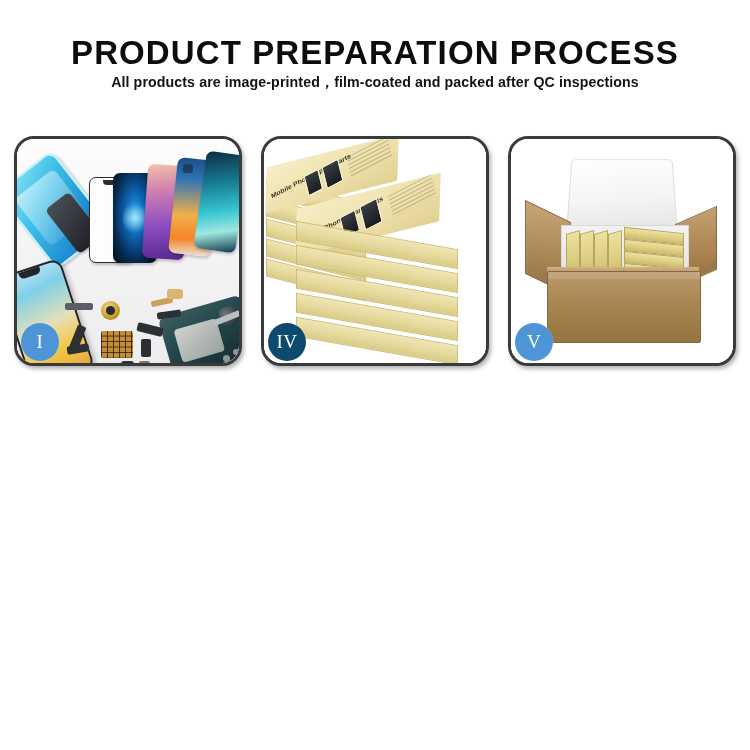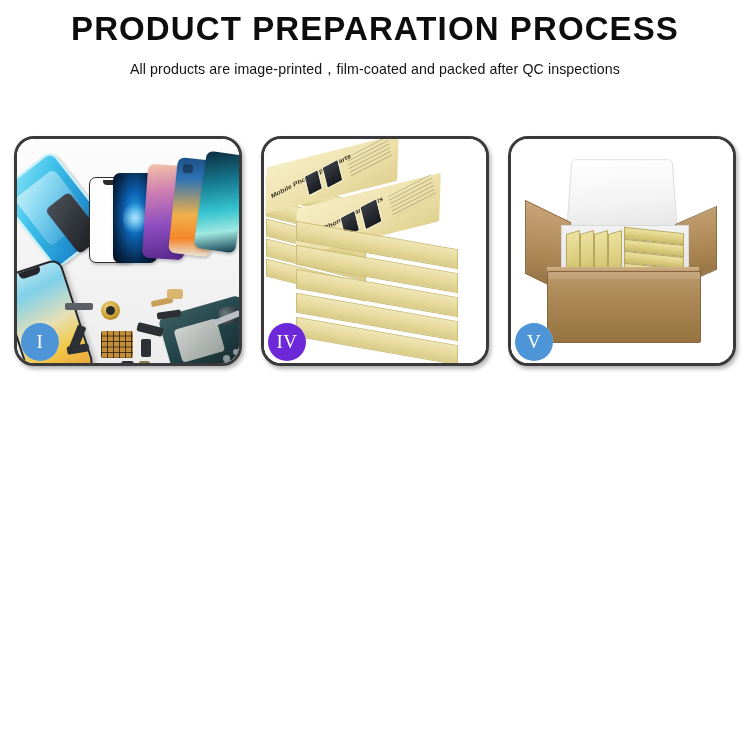--- a/index.html
+++ b/index.html
@@ -18,35 +18,35 @@
   .page {
     position: relative;
     width: 750px;
     height: 750px;
     background: #ffffff;
     box-sizing: border-box;
   }
 
   
   .header {
-    padding-top: 10px;
+    padding-top: 34px;
     text-align: center;
   }
   .title {
     font-size: 33px;
     font-weight: 700;
     letter-spacing: 1.1px;
     color: #0d0d0d;
     line-height: 1.15;
     white-space: nowrap;
   }
   .subtitle {
-    margin-top: 12px;
+    margin-top: 1px;
     font-size: 14.2px;
-    font-weight: 400;
+    font-weight: 700;
     color: #131313;
     letter-spacing: 0.1px;
     white-space: nowrap;
   }
 
   
   .grid {
     position: absolute;
     left: 14px;
     top: 136px;
@@ -88,21 +88,21 @@
     color: #ffffff;
     font-family: "Liberation Serif", serif;
     font-size: 19px;
     letter-spacing: 0.5px;
     display: flex;
     align-items: center;
     justify-content: center;
     z-index: 40;
     box-shadow: 0 0 0 0.5px rgba(255,255,255,0.25);
   }
-  .badge.b4 { background: #6d28d9; }
+  .badge.b4 { background: #0c4a6e; }
 
   
   .p1-bg {
     position: absolute; inset: 0;
     background:
       linear-gradient(180deg, #fdfdfd 0%, #f3f3f3 55%, #ededed 100%);
   }
   .scr {
     position: absolute;
     border-radius: 8px;

